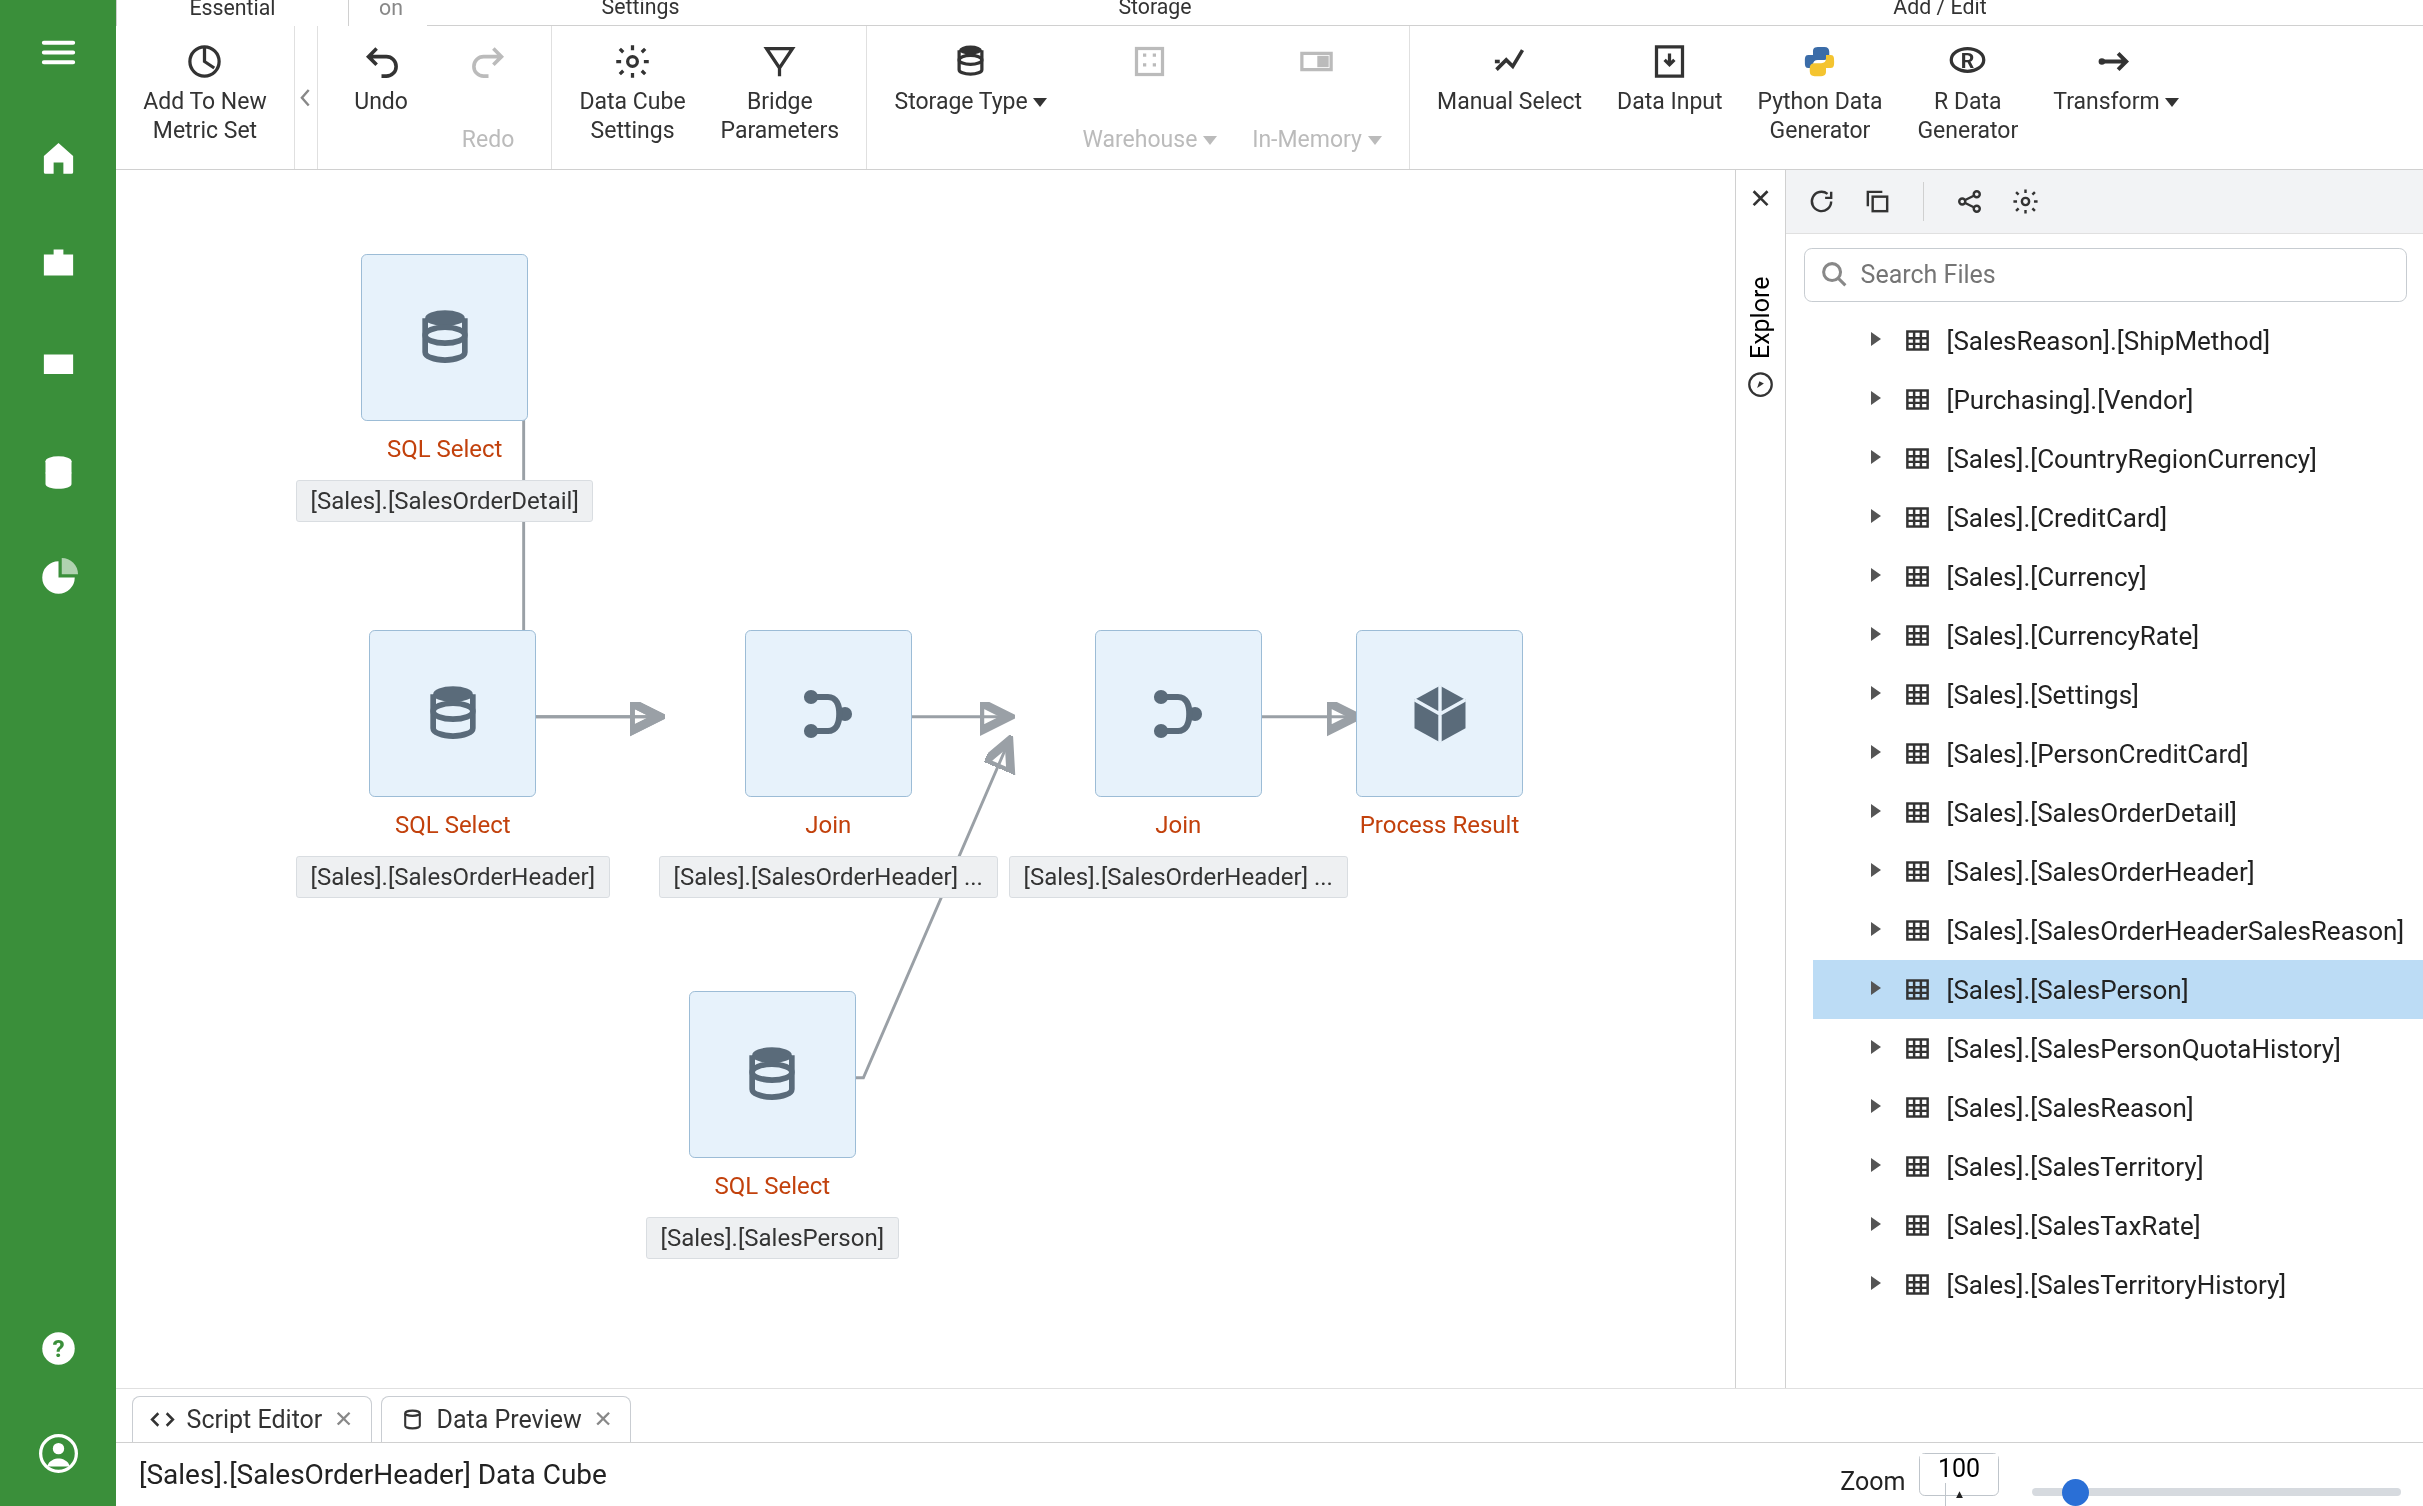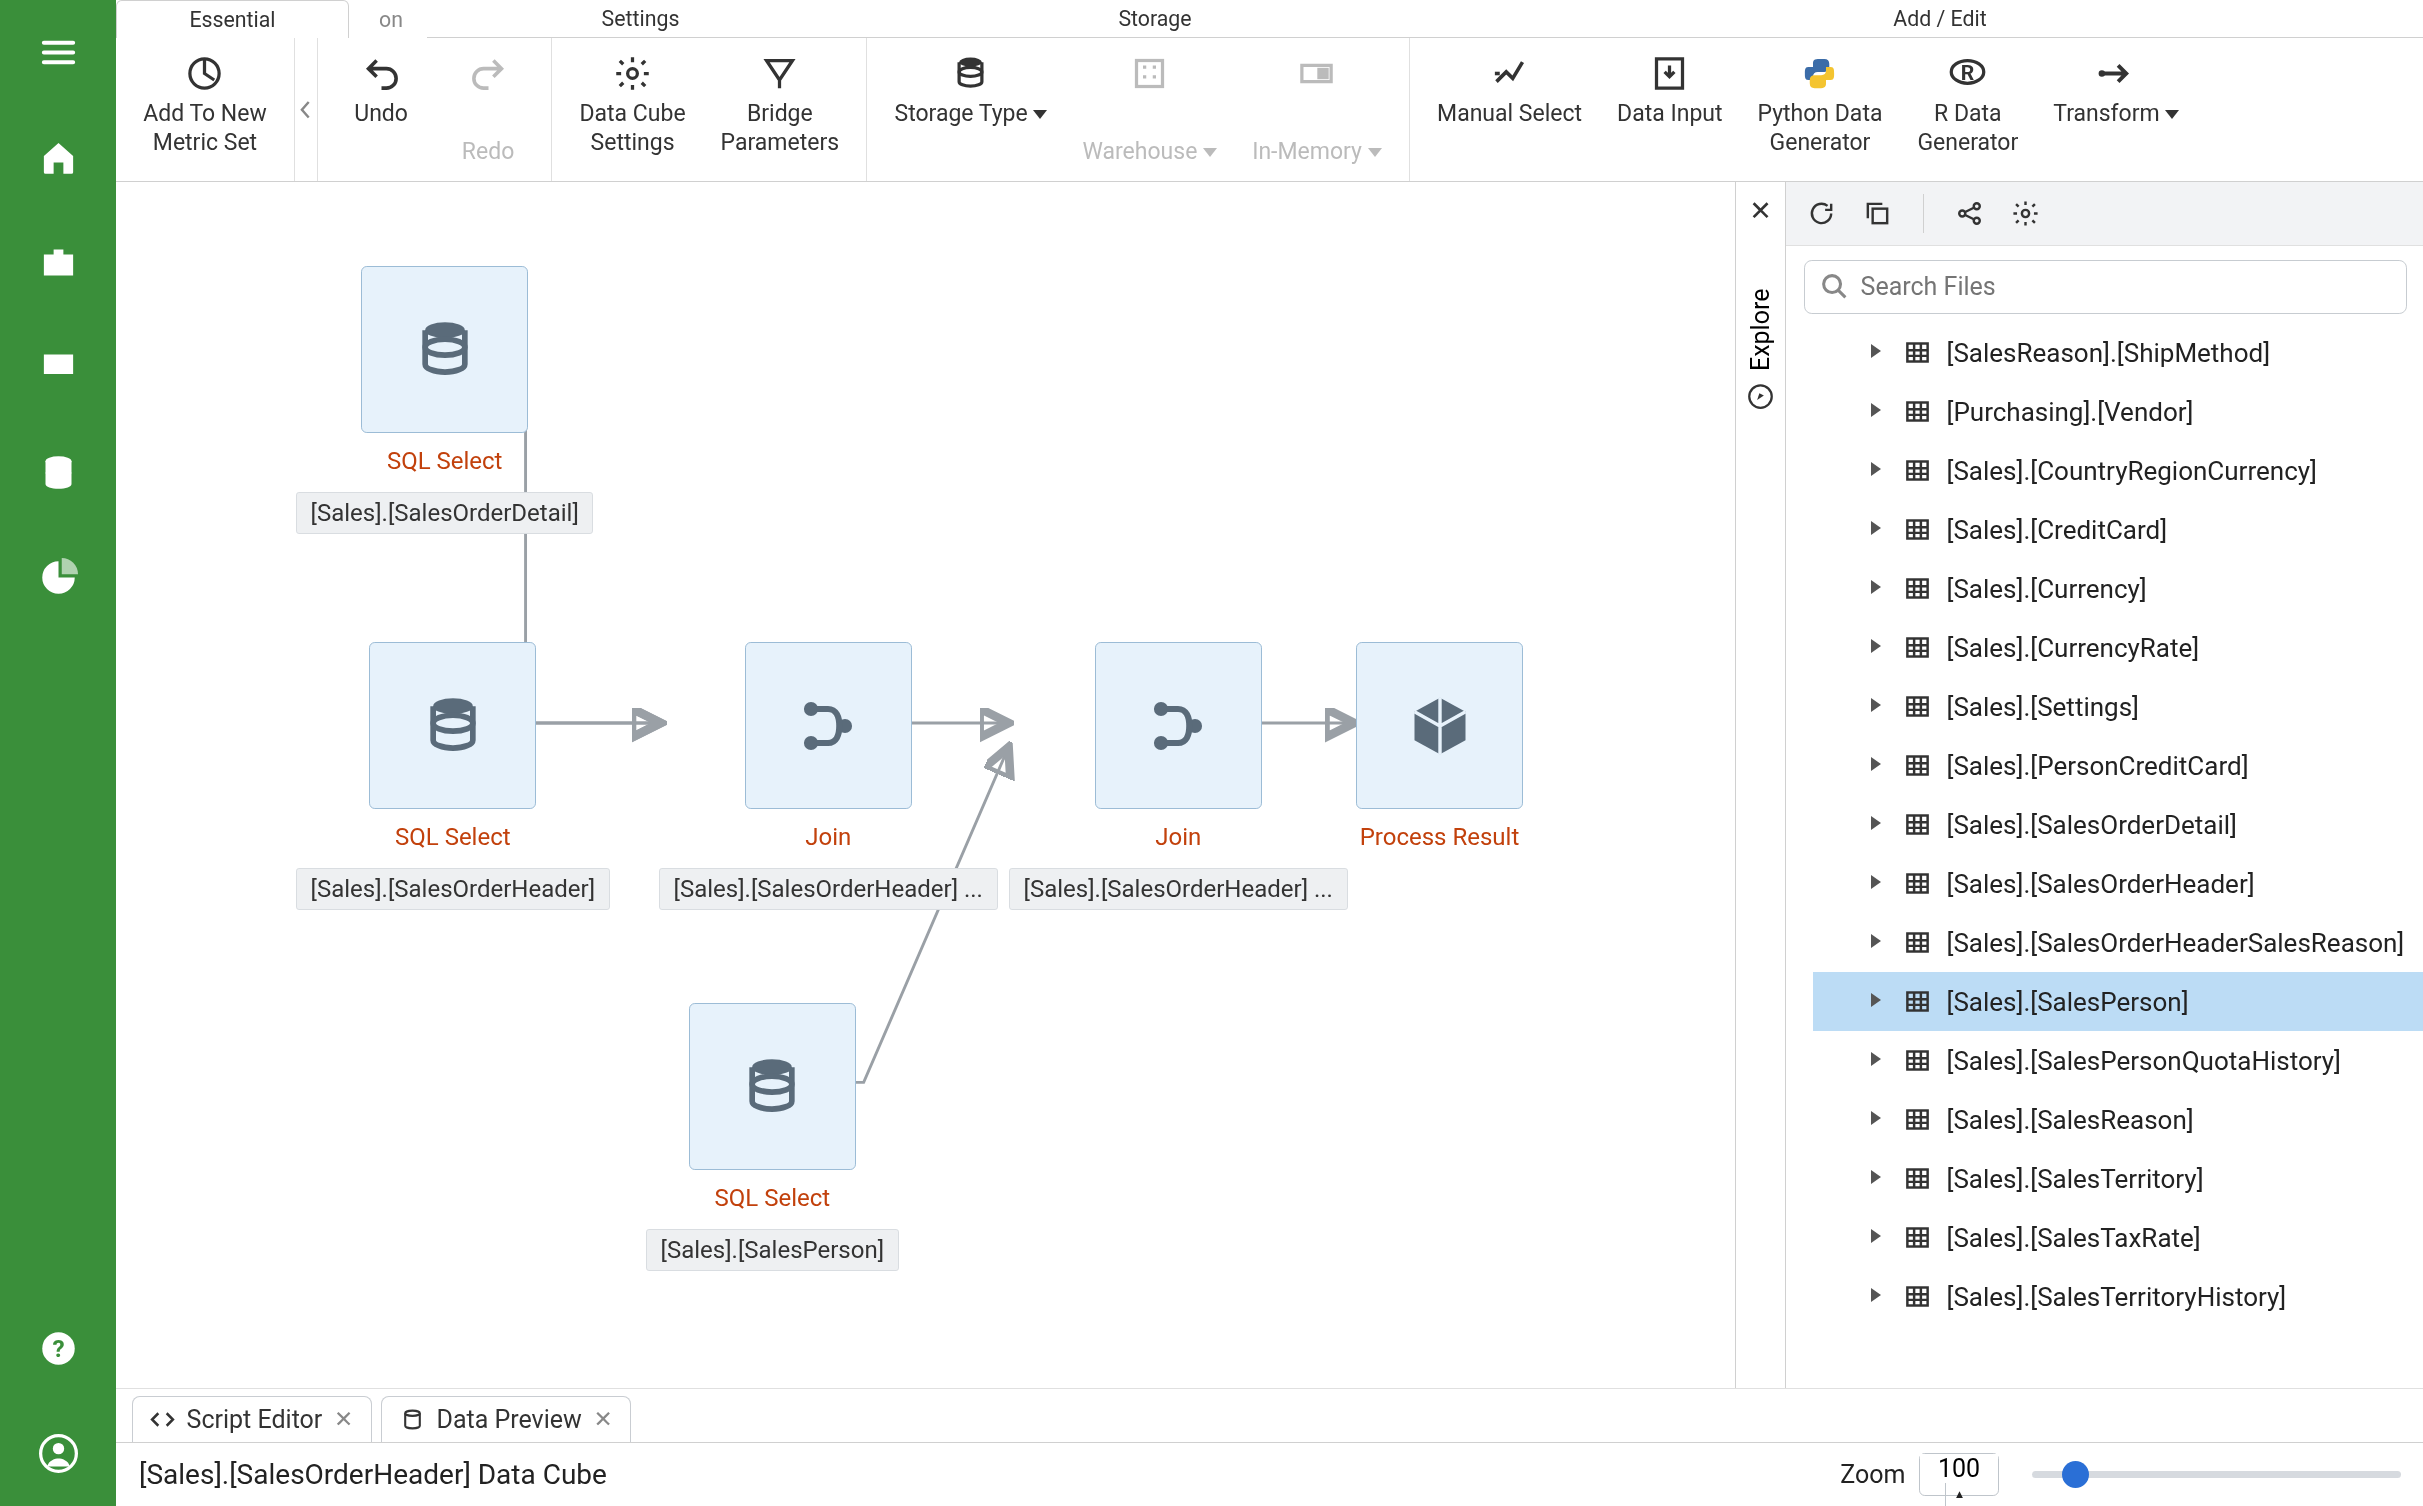--- a/index.html
+++ b/index.html
@@ -9,21 +9,21 @@
 
 .left-rail { width: 116px; background: #3a8f3a; display: flex; flex-direction: column; align-items: center; padding-top: 29px; gap: 58px; }
 .left-rail .rail-item { width: 47px; height: 47px; display: flex; align-items: center; justify-content: center; color: #fff; cursor: pointer; }
 .left-rail .spacer { flex: 1; }
 .left-rail svg { width: 39px; height: 39px; fill: #fff; }
 
 
 .main-col { flex: 1; display: flex; flex-direction: column; background: #fff; }
 
 
-.ribbon-tabs { display: flex; border-bottom: 1px solid #d0d0d0; height: 38px; align-items: flex-end; }
+.ribbon-tabs { display: flex; border-bottom: 1px solid #d0d0d0; height: 26px; align-items: flex-end; }
 .ribbon-tab { padding: 5.8px 29px; font-size: 21.3px; color: #333; border: 1px solid transparent; border-bottom: none; position: relative; top: 1px; background: #fff; cursor: pointer; }
 .ribbon-tab.active { border-color: #d0d0d0; border-top-left-radius: 5.8px; border-top-right-radius: 5.8px; }
 .ribbon-tab.partial { color: #888; }
 .ribbon-section-label { flex: 1; text-align: center; font-size: 21.3px; color: #333; padding: 5.8px 0; }
 
 
 .ribbon { display: flex; border-bottom: 1px solid #d0d0d0; height: 144px; }
 .ribbon-group { display: flex; align-items: flex-start; border-right: 1px solid #e0e0e0; padding: 0 9.7px; height: 100%; }
 .ribbon-btn { display: flex; flex-direction: column; align-items: center; justify-content: flex-start; padding: 9.7px 17.5px 5.8px; color: #333; font-size: 23px; line-height: 1.25; text-align: center; gap: 5.8px; cursor: pointer; min-width: 107px; height: 100%; }
 .ribbon-btn.disabled { color: #bbb; gap: 44px; }
@@ -69,21 +69,21 @@
 .tree-item .tbl-icon { width: 27px; height: 27px; }
 .tree-item .tbl-icon svg { width: 27px; height: 27px; fill: none; stroke: #333; stroke-width: 2.2; }
 .tree-item .item-label { font-size: 26px; color: #222; white-space: nowrap; }
 
 
 .bottom-tabs { display: flex; align-items: center; padding: 7.8px 15.5px 0; gap: 9.7px; border-top: 1px solid #e0e0e0; }
 .bottom-tab { display: flex; align-items: center; gap: 11.6px; border: 1px solid #c9cdd2; border-bottom: none; border-radius: 7.8px 7.8px 0 0; padding: 7.8px 17.5px; font-size: 25px; color: #333; background: #fff; cursor: pointer; }
 .bottom-tab .close { color: #888; font-size: 23px; cursor: pointer; }
 .status-bar { display: flex; align-items: center; height: 64px; border-top: 1px solid #d0d0d0; padding: 0 23px; font-size: 28px; color: #222; }
 .status-bar .grow { flex: 1; }
-.zoom-ctrl { display: flex; align-items: center; gap: 13.6px; font-size: 25px; }
+.zoom-ctrl { display: flex; align-items: flex-end; gap: 13.6px; font-size: 25px; }
 .zoom-input { display: flex; align-items: center; border: 1px solid #bfc5cb; border-radius: 5.8px; height: 43px; flex-direction: column; }
 .zoom-input input { width: 78px; border: none; outline: none; text-align: center; font-size: 25px; }
 .zoom-spin { display: flex; flex-direction: column; border-left: 1px solid #bfc5cb; }
 .zoom-spin div { width: 27px; height: 21.3px; display: flex; align-items: center; justify-content: center; font-size: 11.6px; cursor: pointer; }
 .zoom-slider { width: 369px; height: 7.8px; background: #d6dadf; border-radius: 3.9px; position: relative; margin-left: 19.4px; }
 .zoom-slider .knob { position: absolute; left: 8%; top: -9.7px; width: 27px; height: 27px; border-radius: 50%; background: #2a6fd6; }
 
 </style>
 </head>
 <body>

